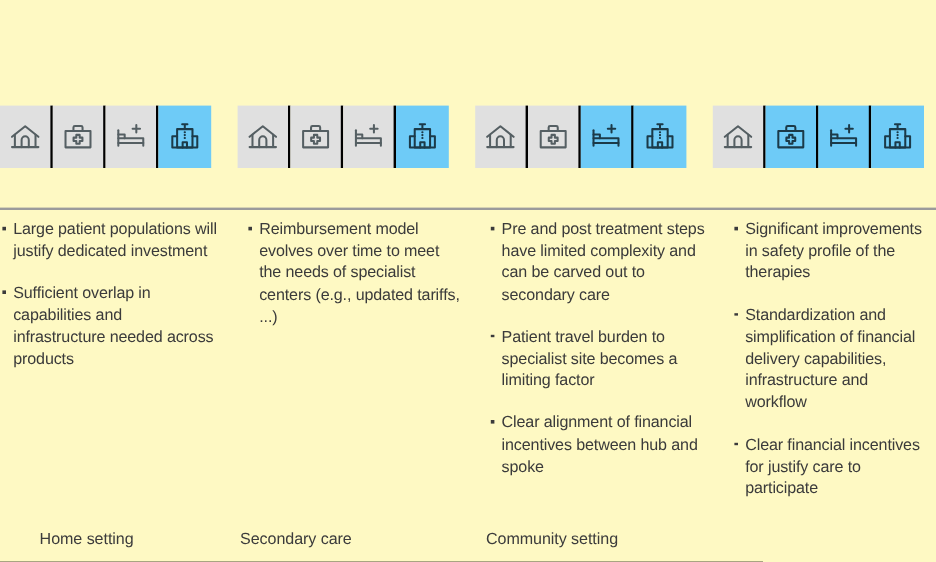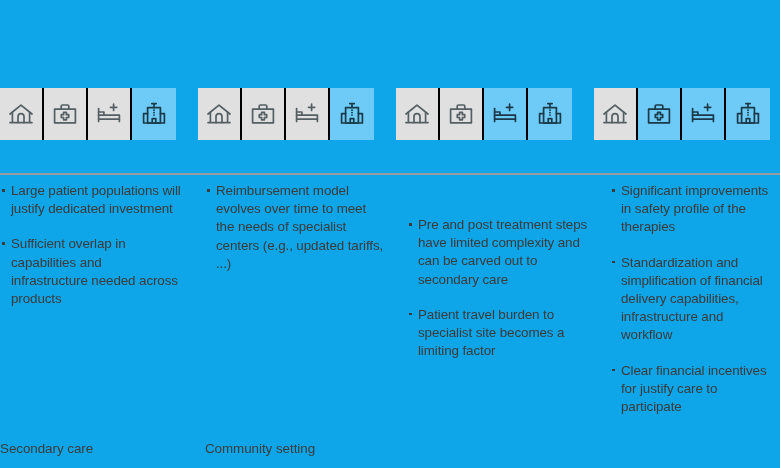--- a/index.html
+++ b/index.html
@@ -13,21 +13,21 @@
     overflow: hidden;
     font-family: "Liberation Sans", sans-serif;
     position: relative;
   }
 
   #stage {
     position: absolute;
     left: 0; top: 0;
     width: 780px;
     height: 468px;
-    background: #0ea5e9;
+    background: #fef9c3;
   }
 
   
   .icon-band {
     position: absolute;
     left: 0;
     top: 88px;
     width: 780px;
     height: 52px;
     display: flex;
@@ -77,21 +77,21 @@
     left: 0;
     top: 182px;
     width: 780px;
     display: flex;
   }
   .bullet-col {
     box-sizing: border-box;
   }
   .bullet-col.c0 { width: 200px; padding-left: 0px;  padding-right: 18px; }
   .bullet-col.c1 { width: 200px; padding-left: 5px;  padding-right: 14px; }
-  .bullet-col.c2 { width: 205px; padding-left: 7px;  padding-right: 10px; margin-top: 34px; }
+  .bullet-col.c2 { width: 205px; padding-left: 7px;  padding-right: 10px; }
   .bullet-col.c3 { width: 175px; padding-left: 5px;  padding-right: 2px;  }
 
   ul.bullets {
     list-style: none;
     margin: 0;
     padding: 0;
   }
   ul.bullets li {
     position: relative;
     padding-left: 11px;
@@ -324,29 +324,31 @@
     </div>
     <div class="bullet-col c1">
       <ul class="bullets">
         <li>Reimbursement model evolves over time to meet the needs of specialist centers (e.g., updated tariffs, ...)</li>
       </ul>
     </div>
     <div class="bullet-col c2">
       <ul class="bullets">
         <li>Pre and post treatment steps have limited complexity and can be carved out to secondary care</li>
         <li>Patient travel burden to specialist site becomes a limiting factor</li>
+        <li>Clear alignment of financial  incentives between hub and spoke</li>
       </ul>
     </div>
     <div class="bullet-col c3">
       <ul class="bullets">
         <li>Significant improvements in safety profile of the therapies</li>
         <li>Standardization and simplification of financial delivery capabilities, infrastructure and workflow</li>
         <li>Clear financial incentives for justify care  to participate</li>
       </ul>
     </div>
   </div>
 
   <div class="footer-row">
+    <div class="footer-label f0">Home setting</div>
     <div class="footer-label f2">Secondary care</div>
     <div class="footer-label f1">Community setting</div>
   </div>
 
 </div>
 
 </body></html>

